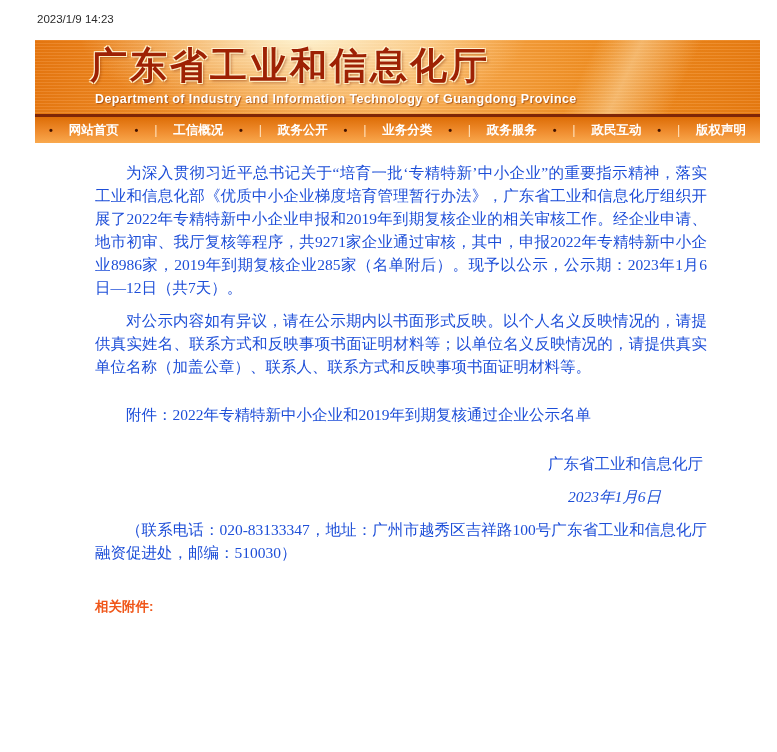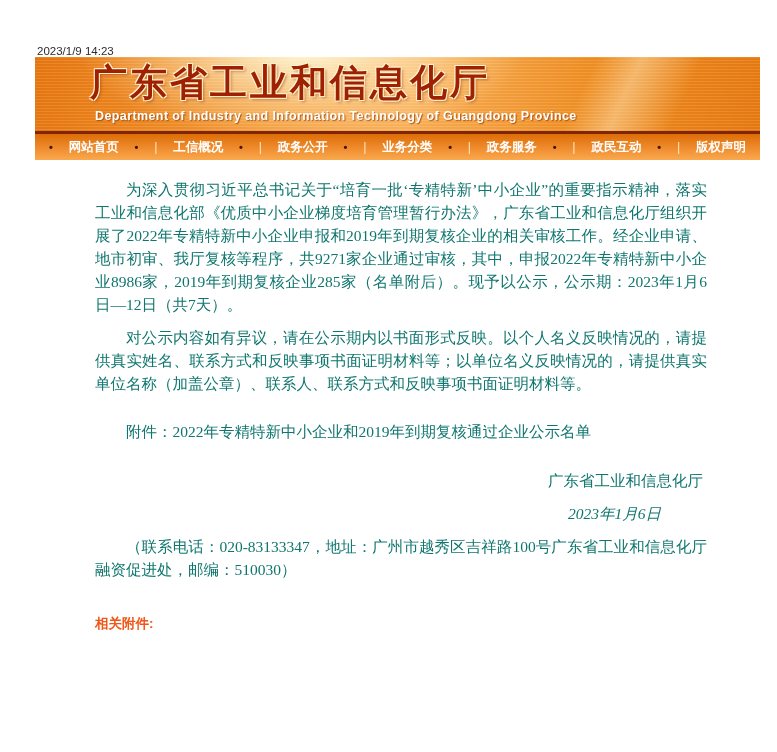--- a/index.html
+++ b/index.html
@@ -4,21 +4,21 @@
 <style>
   * { box-sizing: border-box; }
   html,body { margin:0; padding:0; }
   body {
     width:777px; height:752px; background:#ffffff; overflow:hidden;
     font-family:"Liberation Sans", sans-serif; position:relative;
   }
 
   
   .print-header {
-    height:57px; display:flex; align-items:flex-end;
+    height:40px; display:flex; align-items:flex-start;
     padding:13px 12px 0 37px; font-size:11.5px; color:#2b2b2b;
   }
   .ph-date { flex:0 0 auto; white-space:nowrap; }
   .ph-title { flex:1 1 auto; text-align:center; padding:0 4px 0 30px; color:#222; }
 
   
   .banner {
     margin-left:35px; width:725px; height:74px; position:relative; overflow:hidden;
     background:
       radial-gradient(ellipse 320px 130px at 37% -10%, rgba(255,252,225,0.95), rgba(255,240,200,0.35) 45%, rgba(255,240,200,0) 70%),
@@ -60,21 +60,21 @@
     margin-top:44px; font-size:17.5px; font-weight:bold; line-height:25px;
     text-align:center; color:#1f1f1f;
   }
   .meta { margin-top:13px; text-align:center; font-size:12px; color:#4a4a4a; white-space:nowrap; }
   .meta span, .meta a { margin:0 3px; }
   .meta a.ctrl { color:#9a9a9a; text-decoration:none; cursor:pointer; }
 
   .body-text {
     margin-top:18px;
     font-family:"Liberation Serif","DejaVu Serif",serif;
-    font-size:15.5px; line-height:23px; color:#0f766e; text-align:justify;
+    font-size:15.5px; line-height:23px; color:#1d4ed8; text-align:justify;
   }
   .body-text p { margin:0 0 10px; text-indent:2em; }
   .attach-line { margin-top:25px !important; }
 
   .sig-name { text-align:right; padding-right:4px; text-indent:0 !important; margin-top:26px !important; }
   .sig-date { text-align:right; padding-right:46px; text-indent:0 !important; margin-top:4px !important;font-style:italic; }
   .contact  { margin-top:10px !important; }
 
   
   .related { margin-top:34px; font-family:"Liberation Sans",sans-serif; }

